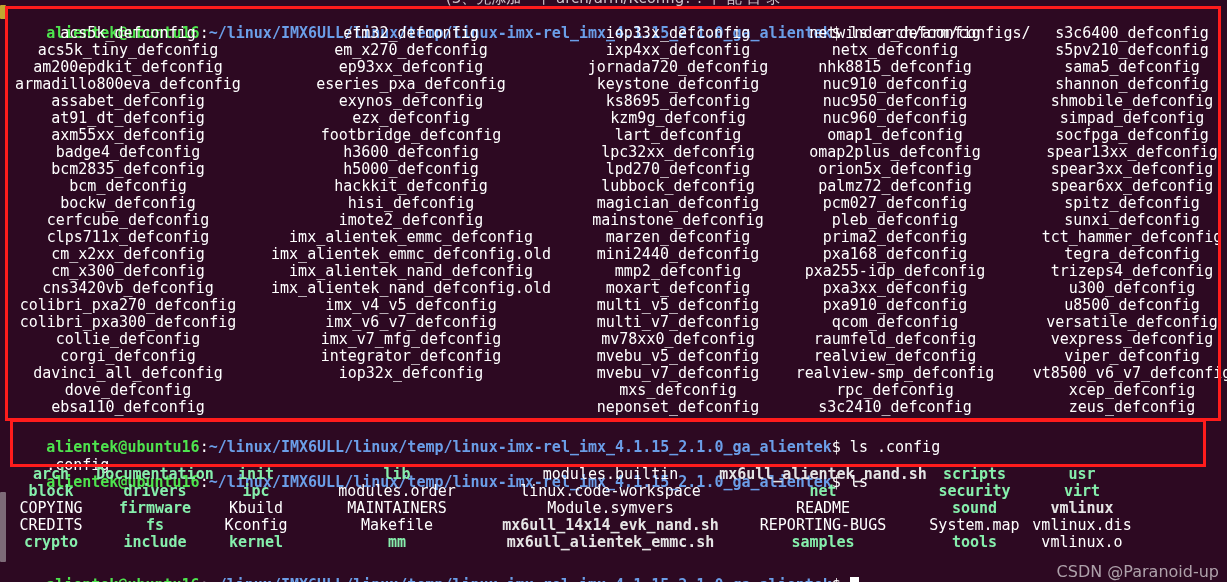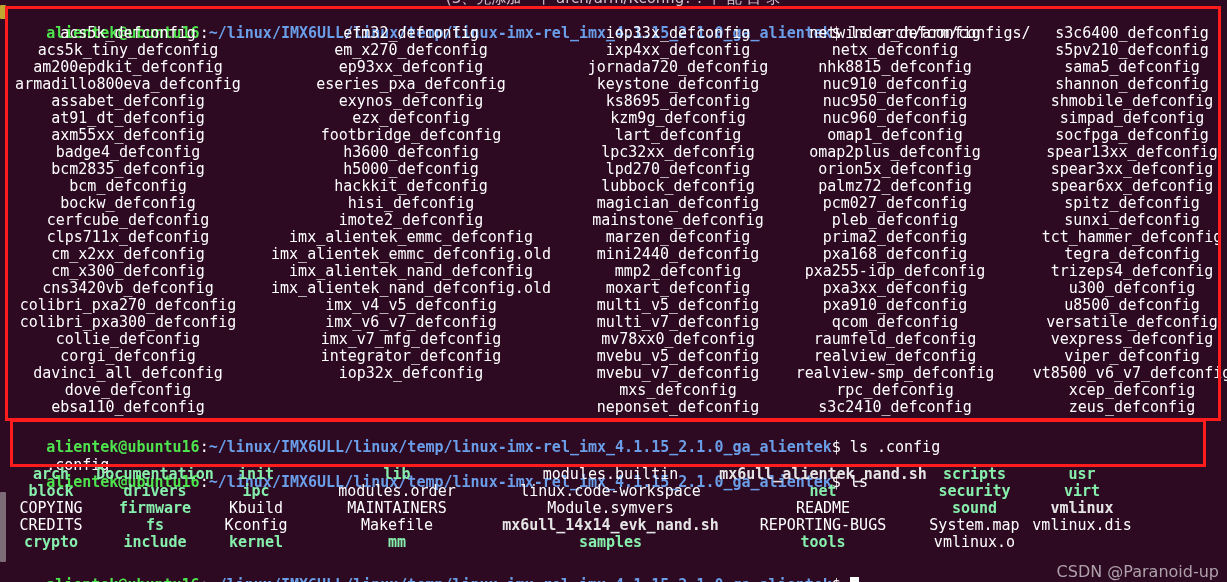--- a/index.html
+++ b/index.html
@@ -328,20 +328,21 @@
       <div class="ls-cell c-file">Kconfig</div>
       <div class="ls-cell c-file">Makefile</div>
       <div class="ls-cell c-exe">mx6ull_14x14_evk_nand.sh</div>
       <div class="ls-cell c-file">REPORTING-BUGS</div>
       <div class="ls-cell c-file">System.map</div>
       <div class="ls-cell c-file">vmlinux.dis</div>
       <div class="ls-cell c-dir">crypto</div>
       <div class="ls-cell c-dir">include</div>
       <div class="ls-cell c-dir">kernel</div>
       <div class="ls-cell c-dir">mm</div>
+      <div class="ls-cell c-exe">mx6ull_alientek_emmc.sh</div>
       <div class="ls-cell c-dir">samples</div>
       <div class="ls-cell c-dir">tools</div>
       <div class="ls-cell c-file">vmlinux.o</div>
     </div>
 
   <div class="line" style="top:560px;">
     <span class="c-user">alientek@ubuntu16</span><span class="c-colon">:</span><span class="c-path">~/linux/IMX6ULL/linux/temp/linux-imx-rel_imx_4.1.15_2.1.0_ga_alientek</span><span class="c-dollar">$</span><span> </span><span class="cursor"></span>
   </div>
 
   <div class="redbox" id="redbox-configs"></div>

